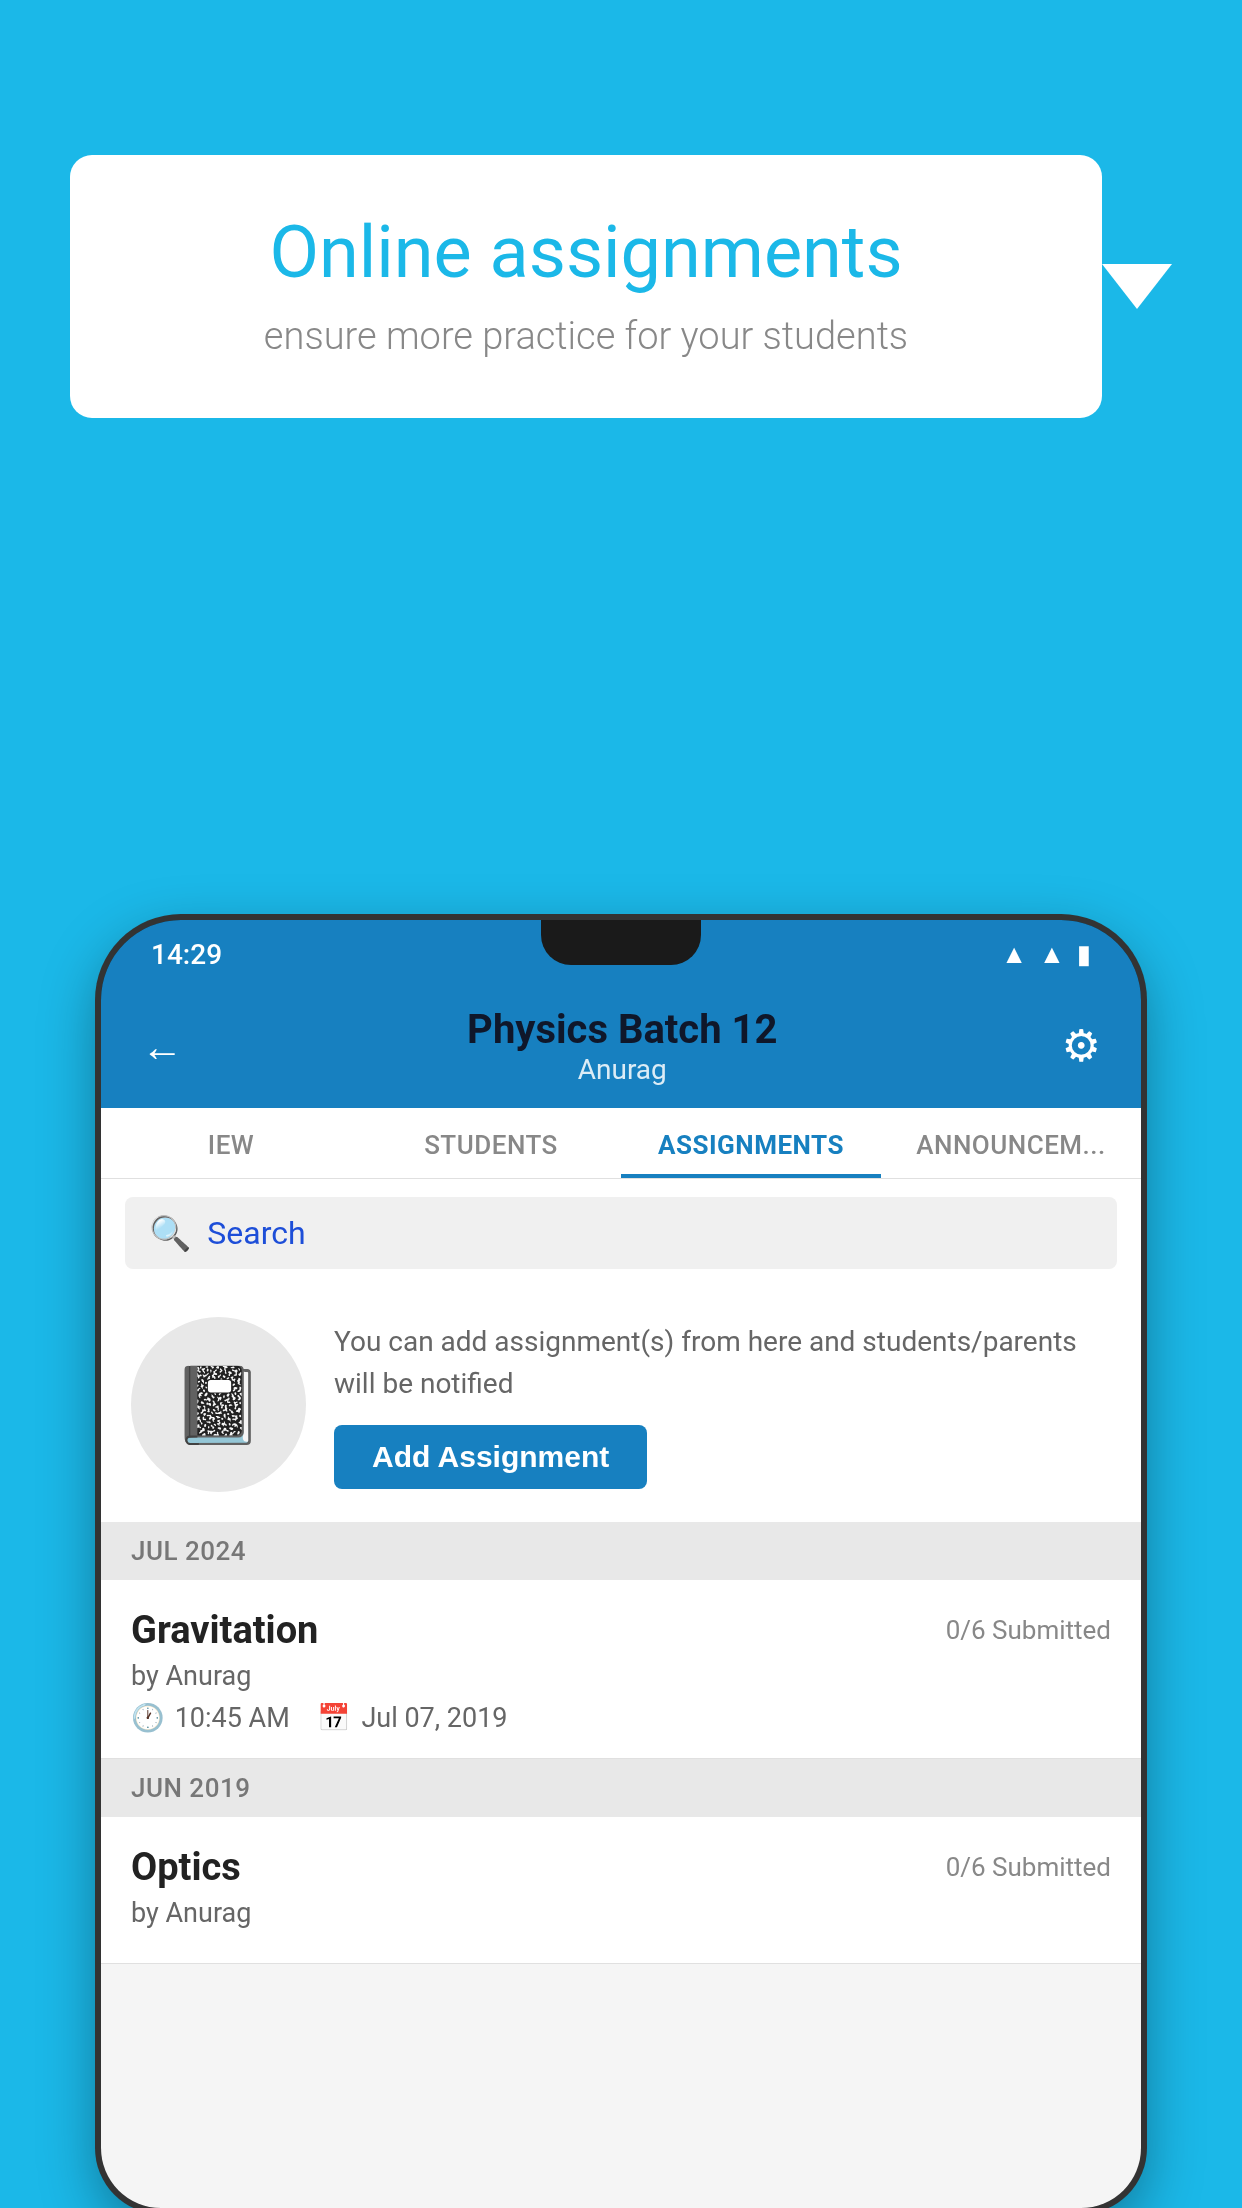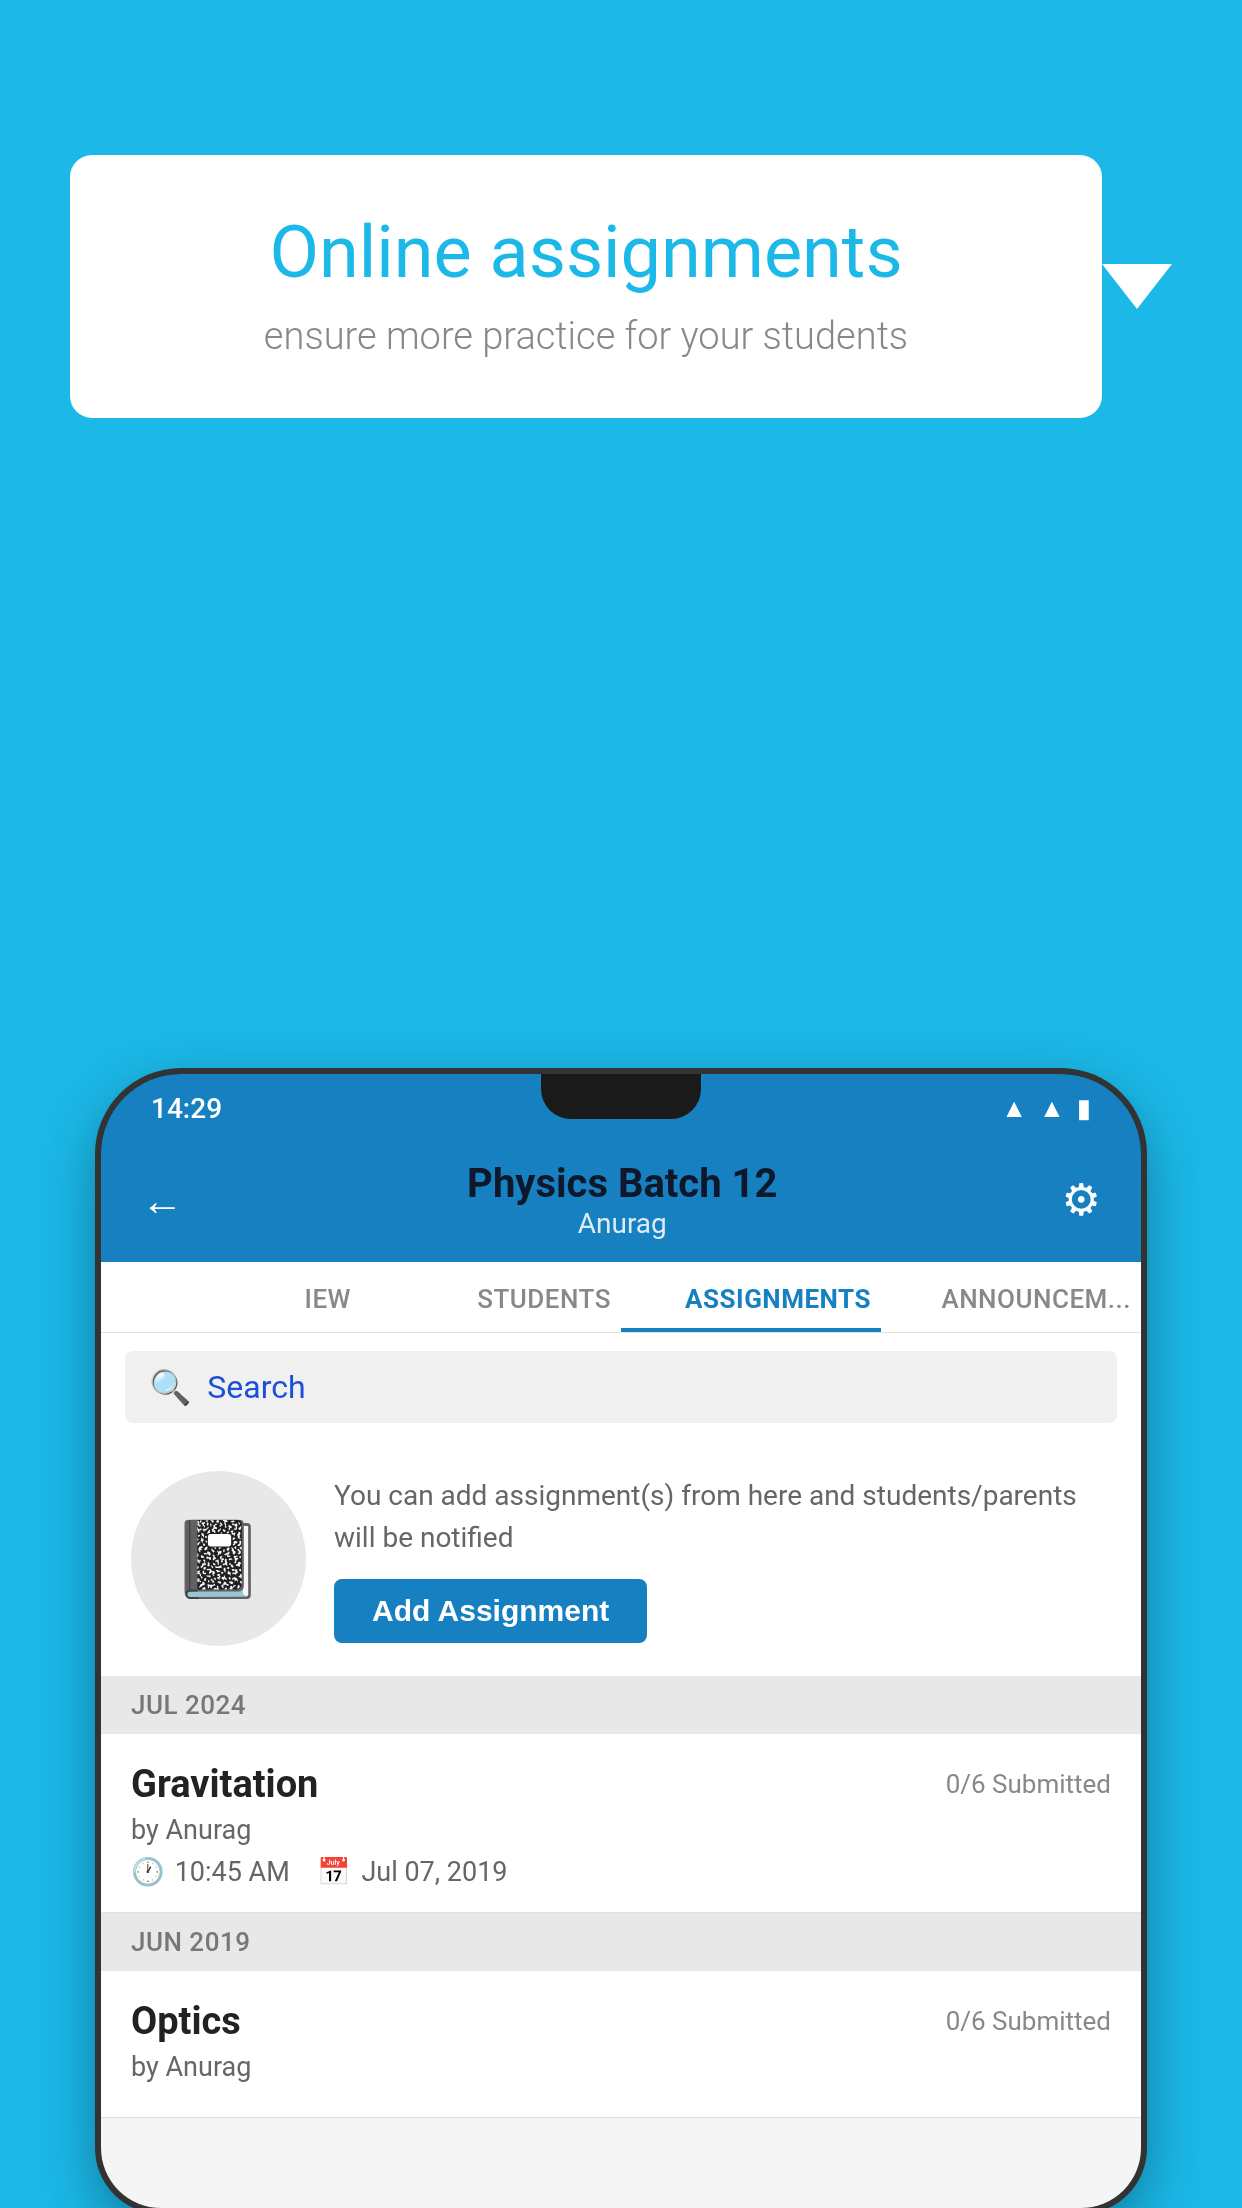--- a/index.html
+++ b/index.html
@@ -50,21 +50,21 @@
       border-top: 45px solid white;
     }
 
     
     .phone-frame {
       position: absolute;
       bottom: 0px;
       left: 50%;
       transform: translateX(-50%);
       width: 1040px;
-      height: 1134px;
+      height: 1288px;
       background: #1a1a1a;
       border-radius: 80px 80px 60px 60px;
       box-shadow: 0 0 0 6px #333, 0 20px 60px rgba(0,0,0,0.4);
       overflow: hidden;
       display: flex;
       flex-direction: column;
     }
 
     
     .phone-top-bar {
@@ -137,21 +137,21 @@
 
     
     .tabs-bar {
       background: white;
       display: flex;
       border-bottom: 1px solid #e0e0e0;
       flex-shrink: 0;
     }
     .tab-item {
       flex: 1;
-      text-align: right;
+      text-align: center;
       padding: 22px 10px 18px;
       font-size: 26px;
       color: #888;
       font-weight: 500;
       letter-spacing: 0.5px;
       cursor: pointer;
       position: relative;
     }
     .tab-item.active {
       color: #1780C0;

